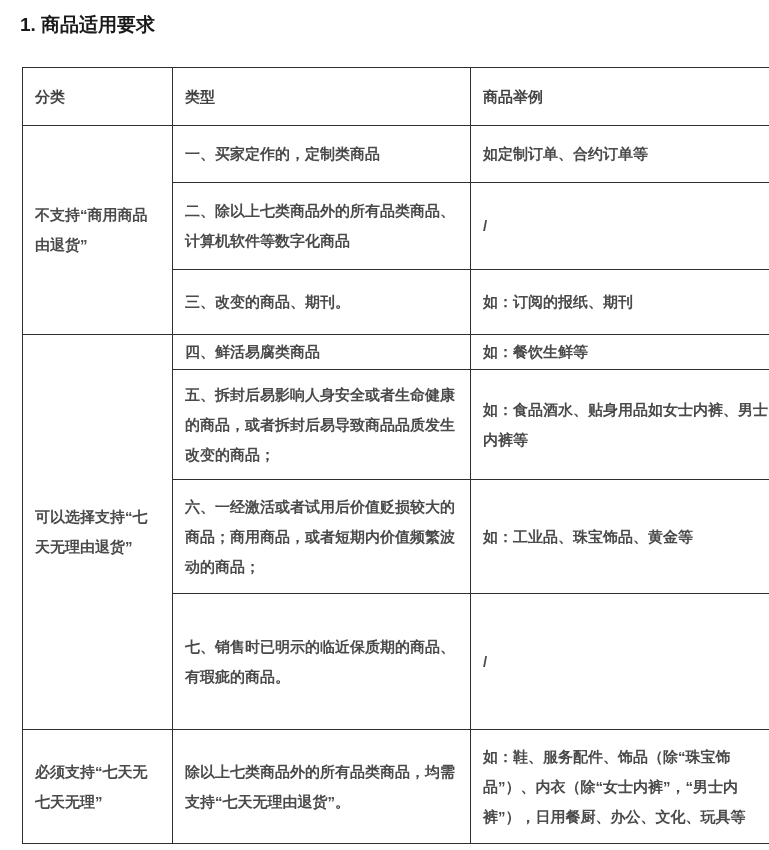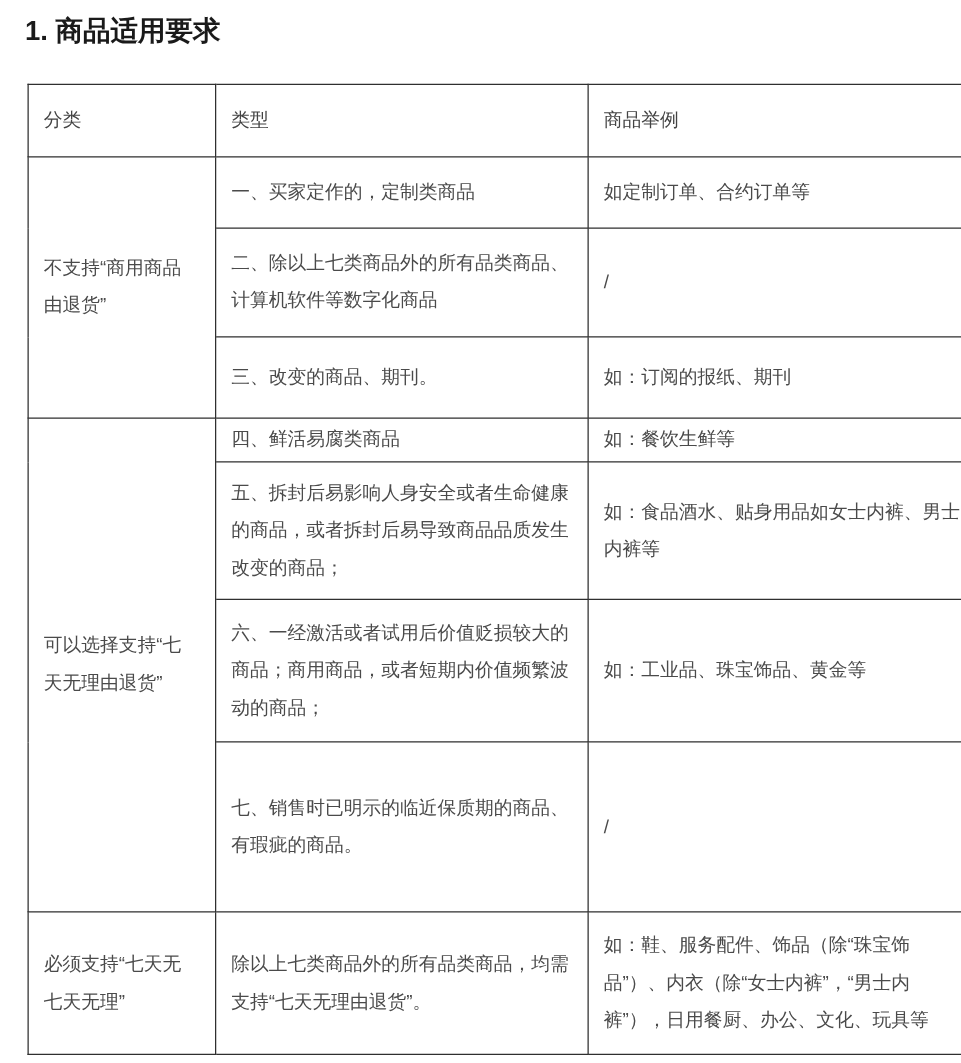--- a/index.html
+++ b/index.html
@@ -7,43 +7,43 @@
     padding: 0;
     width: 769px;
     height: 850px;
     overflow: hidden;
     background: #ffffff;
     font-family: "Liberation Sans", "DejaVu Sans", sans-serif;
     color: #4a4a4a;
   }
   .page-title {
     margin: 14px 0 0 20px;
-    font-size: 22px;
+    font-size: 19px;
     line-height: 22px;
     font-weight: 700;
     color: #1a1a1a;
   }
   table.req-table {
     border-collapse: collapse;
     table-layout: fixed;
     width: 780px;            
     margin: 31px 0 0 22px;
   }
   .req-table th, .req-table td {
     border: 1px solid #2f2f2f;
     padding: 2px 10px 2px 12px;
     vertical-align: middle;
     text-align: left;
     font-size: 15px;
     line-height: 30px;
-    font-weight: 400;
+    font-weight: 700;
     white-space: pre-line;   
     overflow: hidden;
   }
-  .req-table th { font-weight: 400; color: #434343; }
+  .req-table th { font-weight: 700; color: #434343; }
   col.c1 { width: 150px; }
   col.c2 { width: 298px; }
   col.c3 { width: 332px; }
   tr.r-head { height: 58px; }
   tr.r1 { height: 57px; }
   tr.r2 { height: 87px; }
   tr.r3 { height: 65px; }
   tr.r4 { height: 35px; }
   tr.r5 { height: 110px; }
   tr.r6 { height: 114px; }

